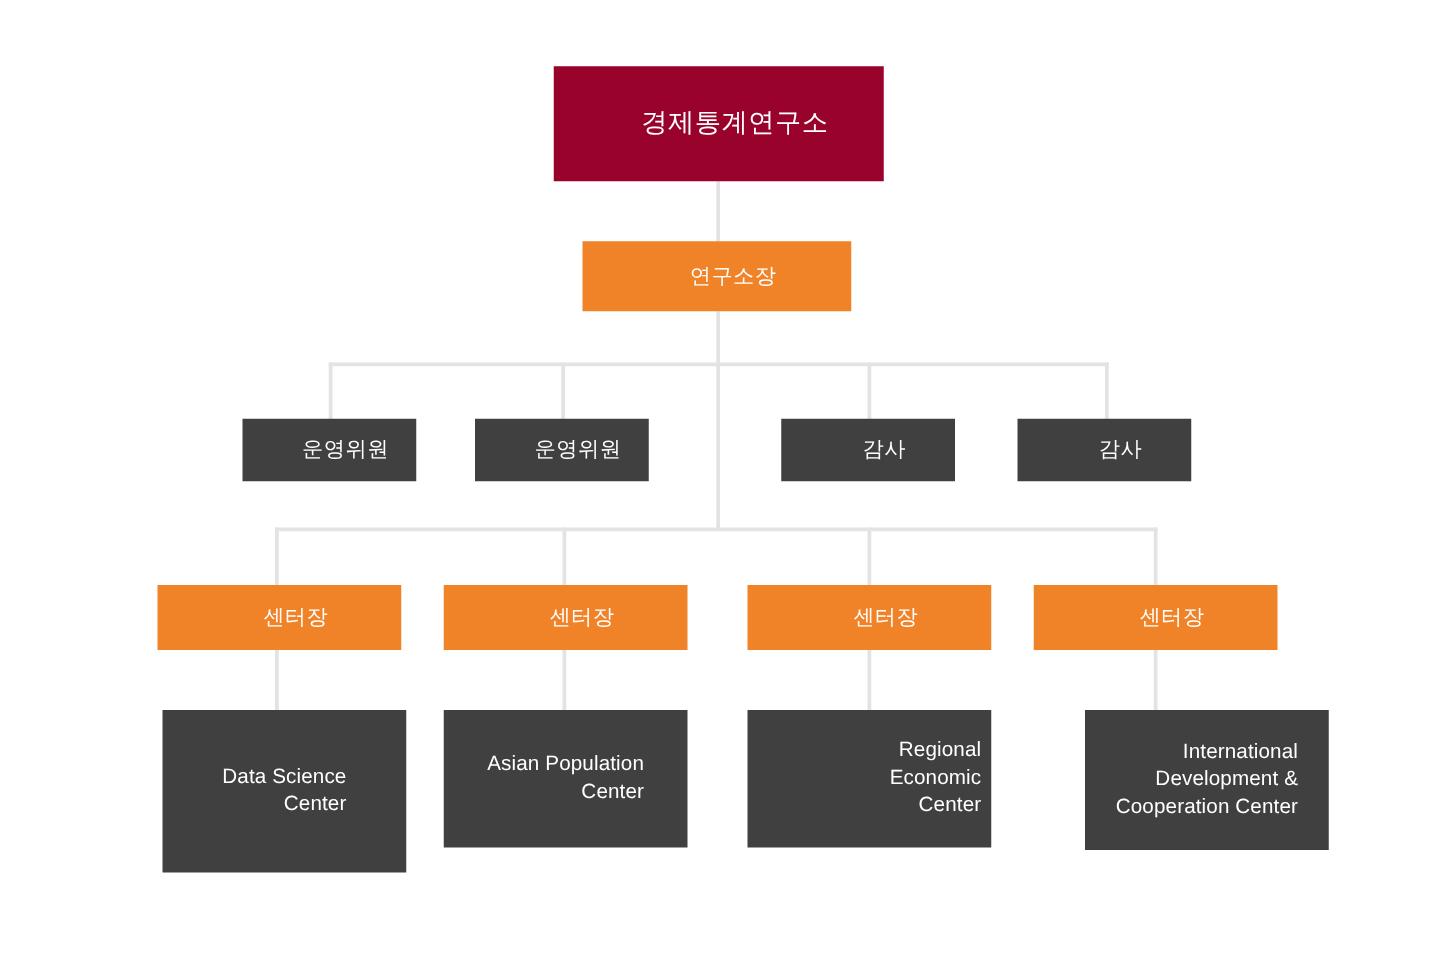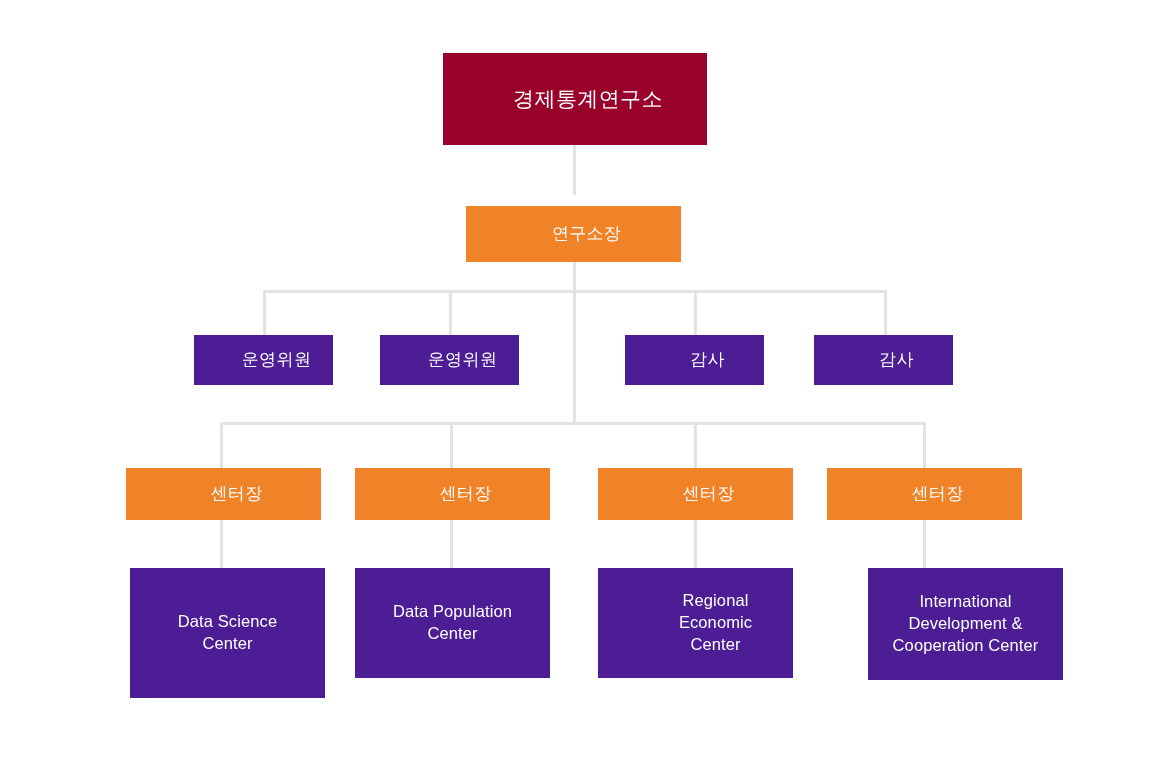--- a/index.html
+++ b/index.html
@@ -45,23 +45,24 @@
     background: #99022b;
     font-size: 21px;
     letter-spacing: 0.4px;
   }
   .node-orange {
     background: #f08228;
     font-size: 17px;
     letter-spacing: 0.3px;
   }
   .node-gray {
-    background: #4c1d95;
+    background: #404040;
     font-size: 17px;
     letter-spacing: 0.1px;
+    text-align: right;
   }
   .node-gray.node-lv3 {
     font-size: 17px;
     letter-spacing: 0.4px;
   }
   .node-center {
     font-size: 16.5px;
     padding: 0 8px;
   }
 </style>
@@ -83,35 +84,35 @@
 
   <div class="conn conn-h" style="left:220px; top:422px; width:706px;"></div>
 
   <div class="conn conn-v" style="left:220px; top:422px; height:148px;"></div>
   <div class="conn conn-v" style="left:450px; top:422px; height:148px;"></div>
   <div class="conn conn-v" style="left:694px; top:422px; height:148px;"></div>
   <div class="conn conn-v" style="left:923px; top:422px; height:148px;"></div>
 
   <div class="node node-root" style="left:443px; top:53px; width:264px; height:92px;">경제통계연구소</div>
 
-  <div class="node node-orange" style="left:466px; top:193px; width:215px; height:56px;margin-top:13px;">연구소장</div>
+  <div class="node node-orange" style="left:466px; top:193px; width:215px; height:56px;">연구소장</div>
 
   <div class="node node-gray node-lv3" style="left:194px; top:335px; width:139px; height:50px;">운영위원</div>
   <div class="node node-gray node-lv3" style="left:380px; top:335px; width:139px; height:50px;">운영위원</div>
   <div class="node node-gray node-lv3" style="left:625px; top:335px; width:139px; height:50px;">감사</div>
   <div class="node node-gray node-lv3" style="left:814px; top:335px; width:139px; height:50px;">감사</div>
 
   <div class="node node-orange" style="left:126px; top:468px; width:195px; height:52px;">센터장</div>
   <div class="node node-orange" style="left:355px; top:468px; width:195px; height:52px;">센터장</div>
   <div class="node node-orange" style="left:598px; top:468px; width:195px; height:52px;">센터장</div>
   <div class="node node-orange" style="left:827px; top:468px; width:195px; height:52px;">센터장</div>
 
   <div class="node node-gray node-center" style="left:130px; top:568px; width:195px; height:130px;">Data Science
 Center</div>
-  <div class="node node-gray node-center" style="left:355px; top:568px; width:195px; height:110px;">Data Population
+  <div class="node node-gray node-center" style="left:355px; top:568px; width:195px; height:110px;">Asian Population
 Center</div>
   <div class="node node-gray node-center" style="left:598px; top:568px; width:195px; height:110px;padding-left:48px;">Regional Economic
 Center</div>
   <div class="node node-gray node-center" style="left:827px; top:568px; width:195px; height:112px;margin-left:41px;">International
 Development &amp;
 Cooperation Center</div>
 
 </div>
 
 </body></html>

